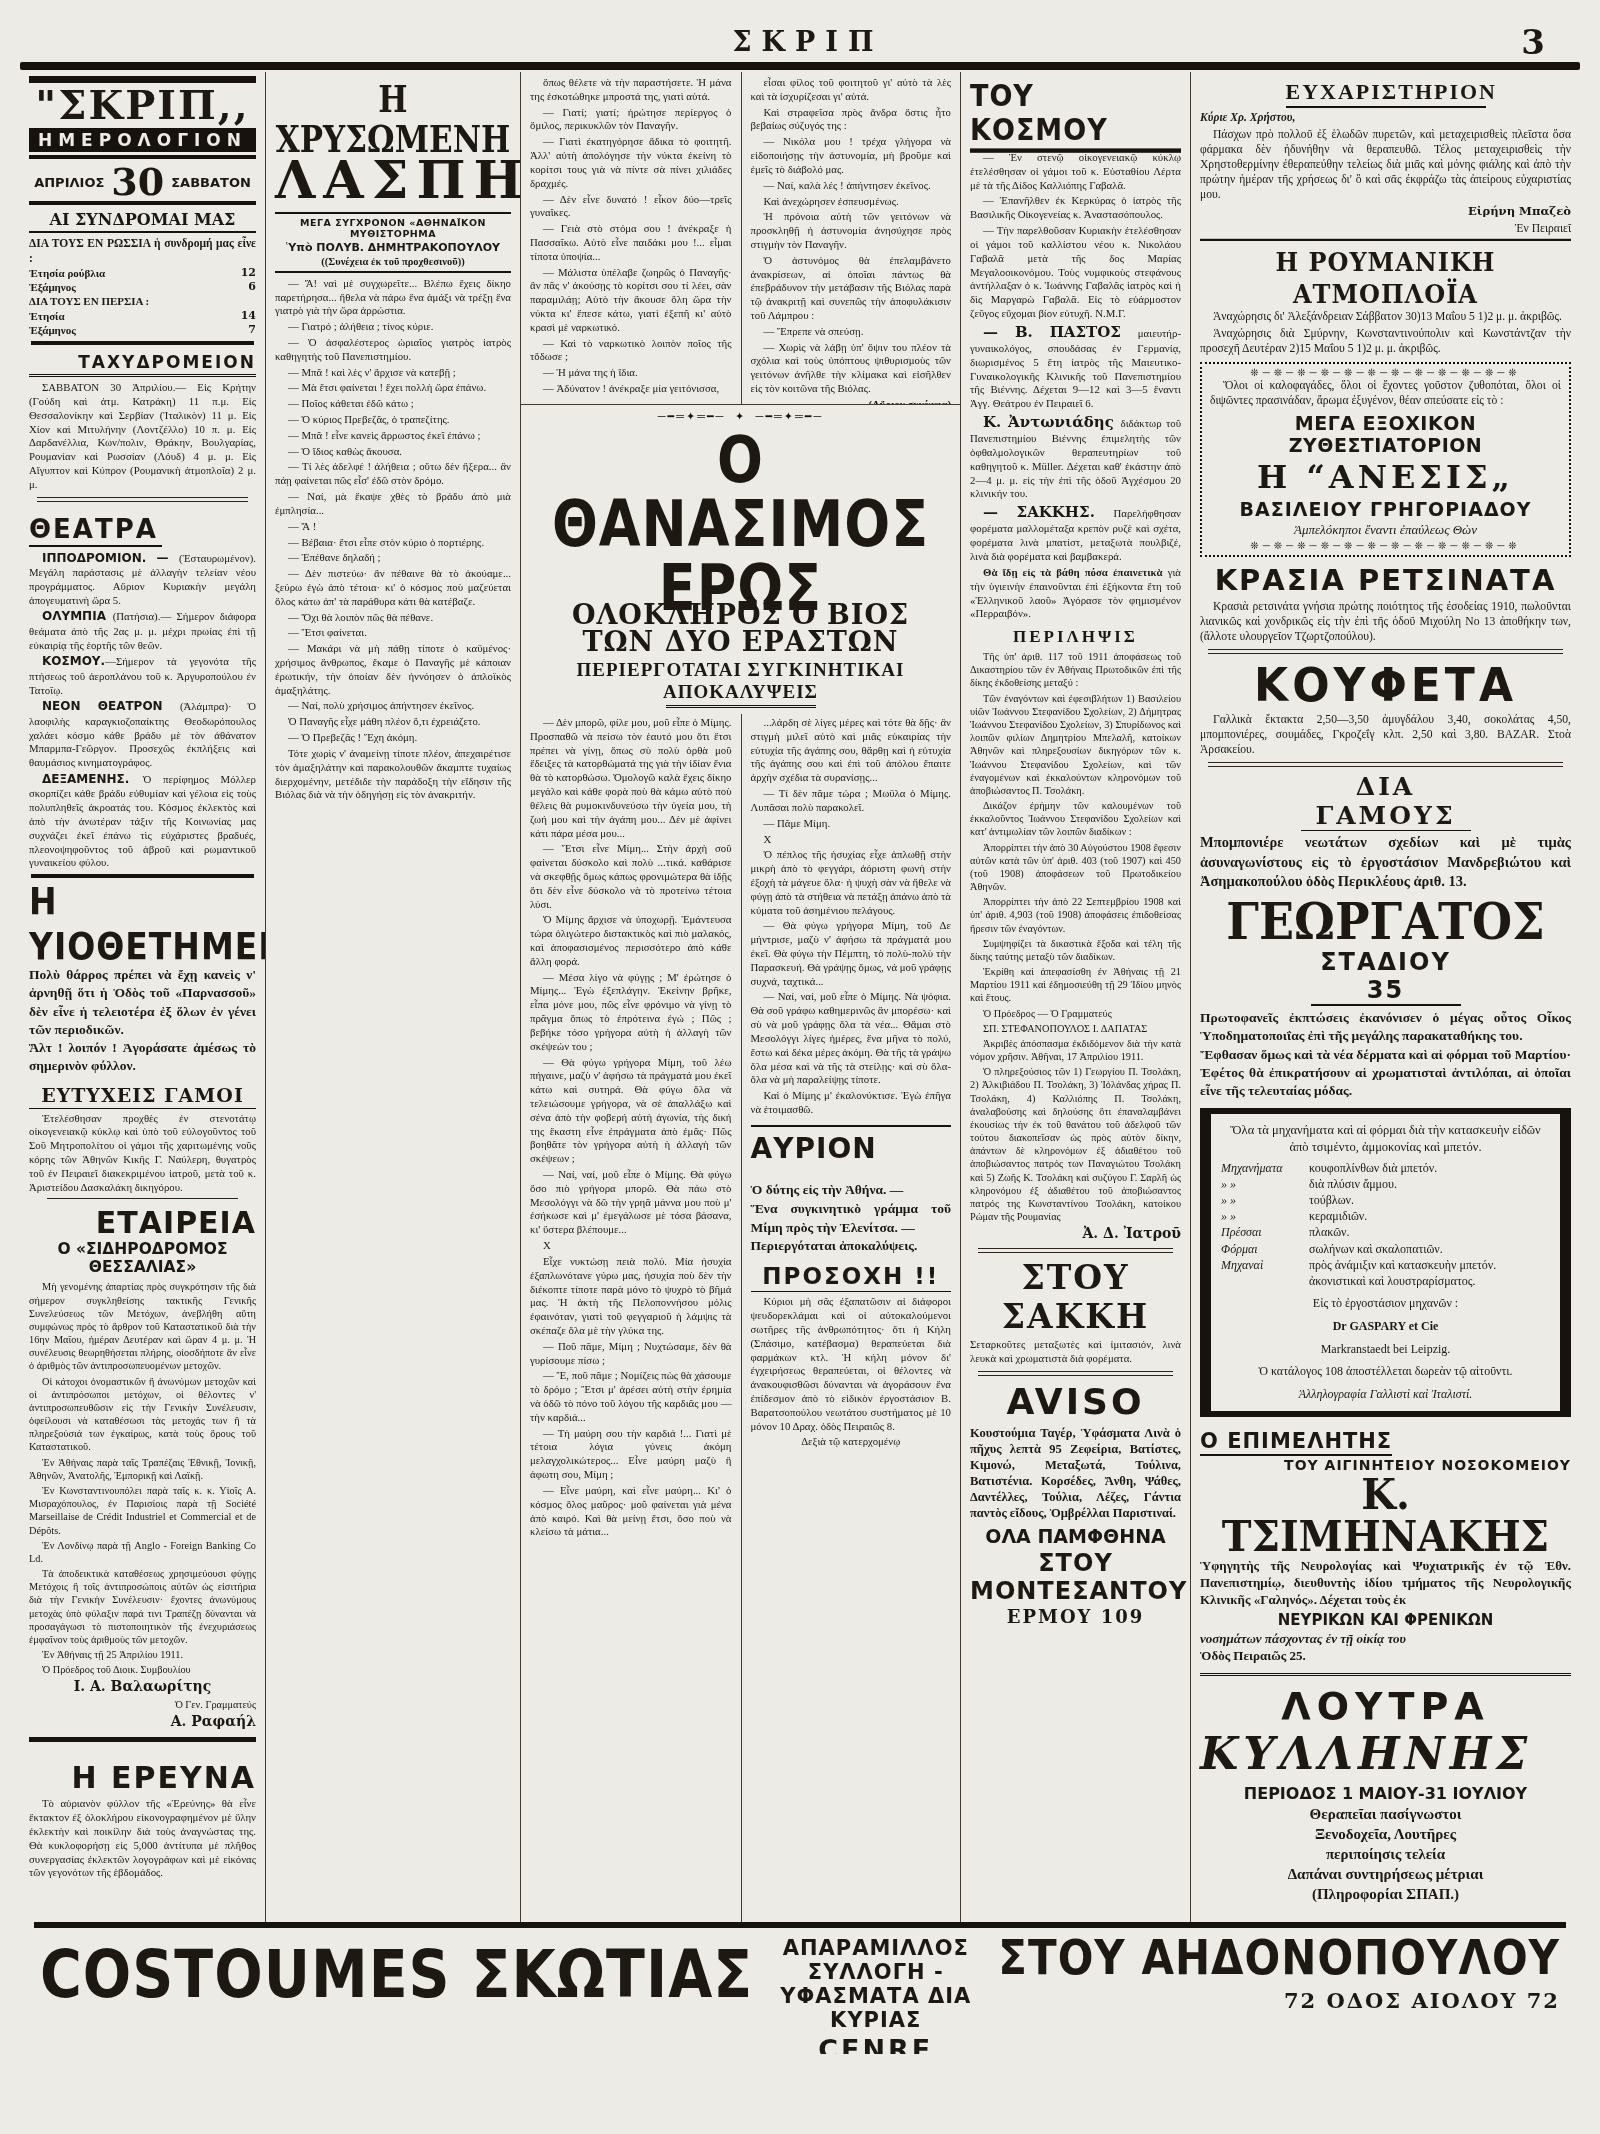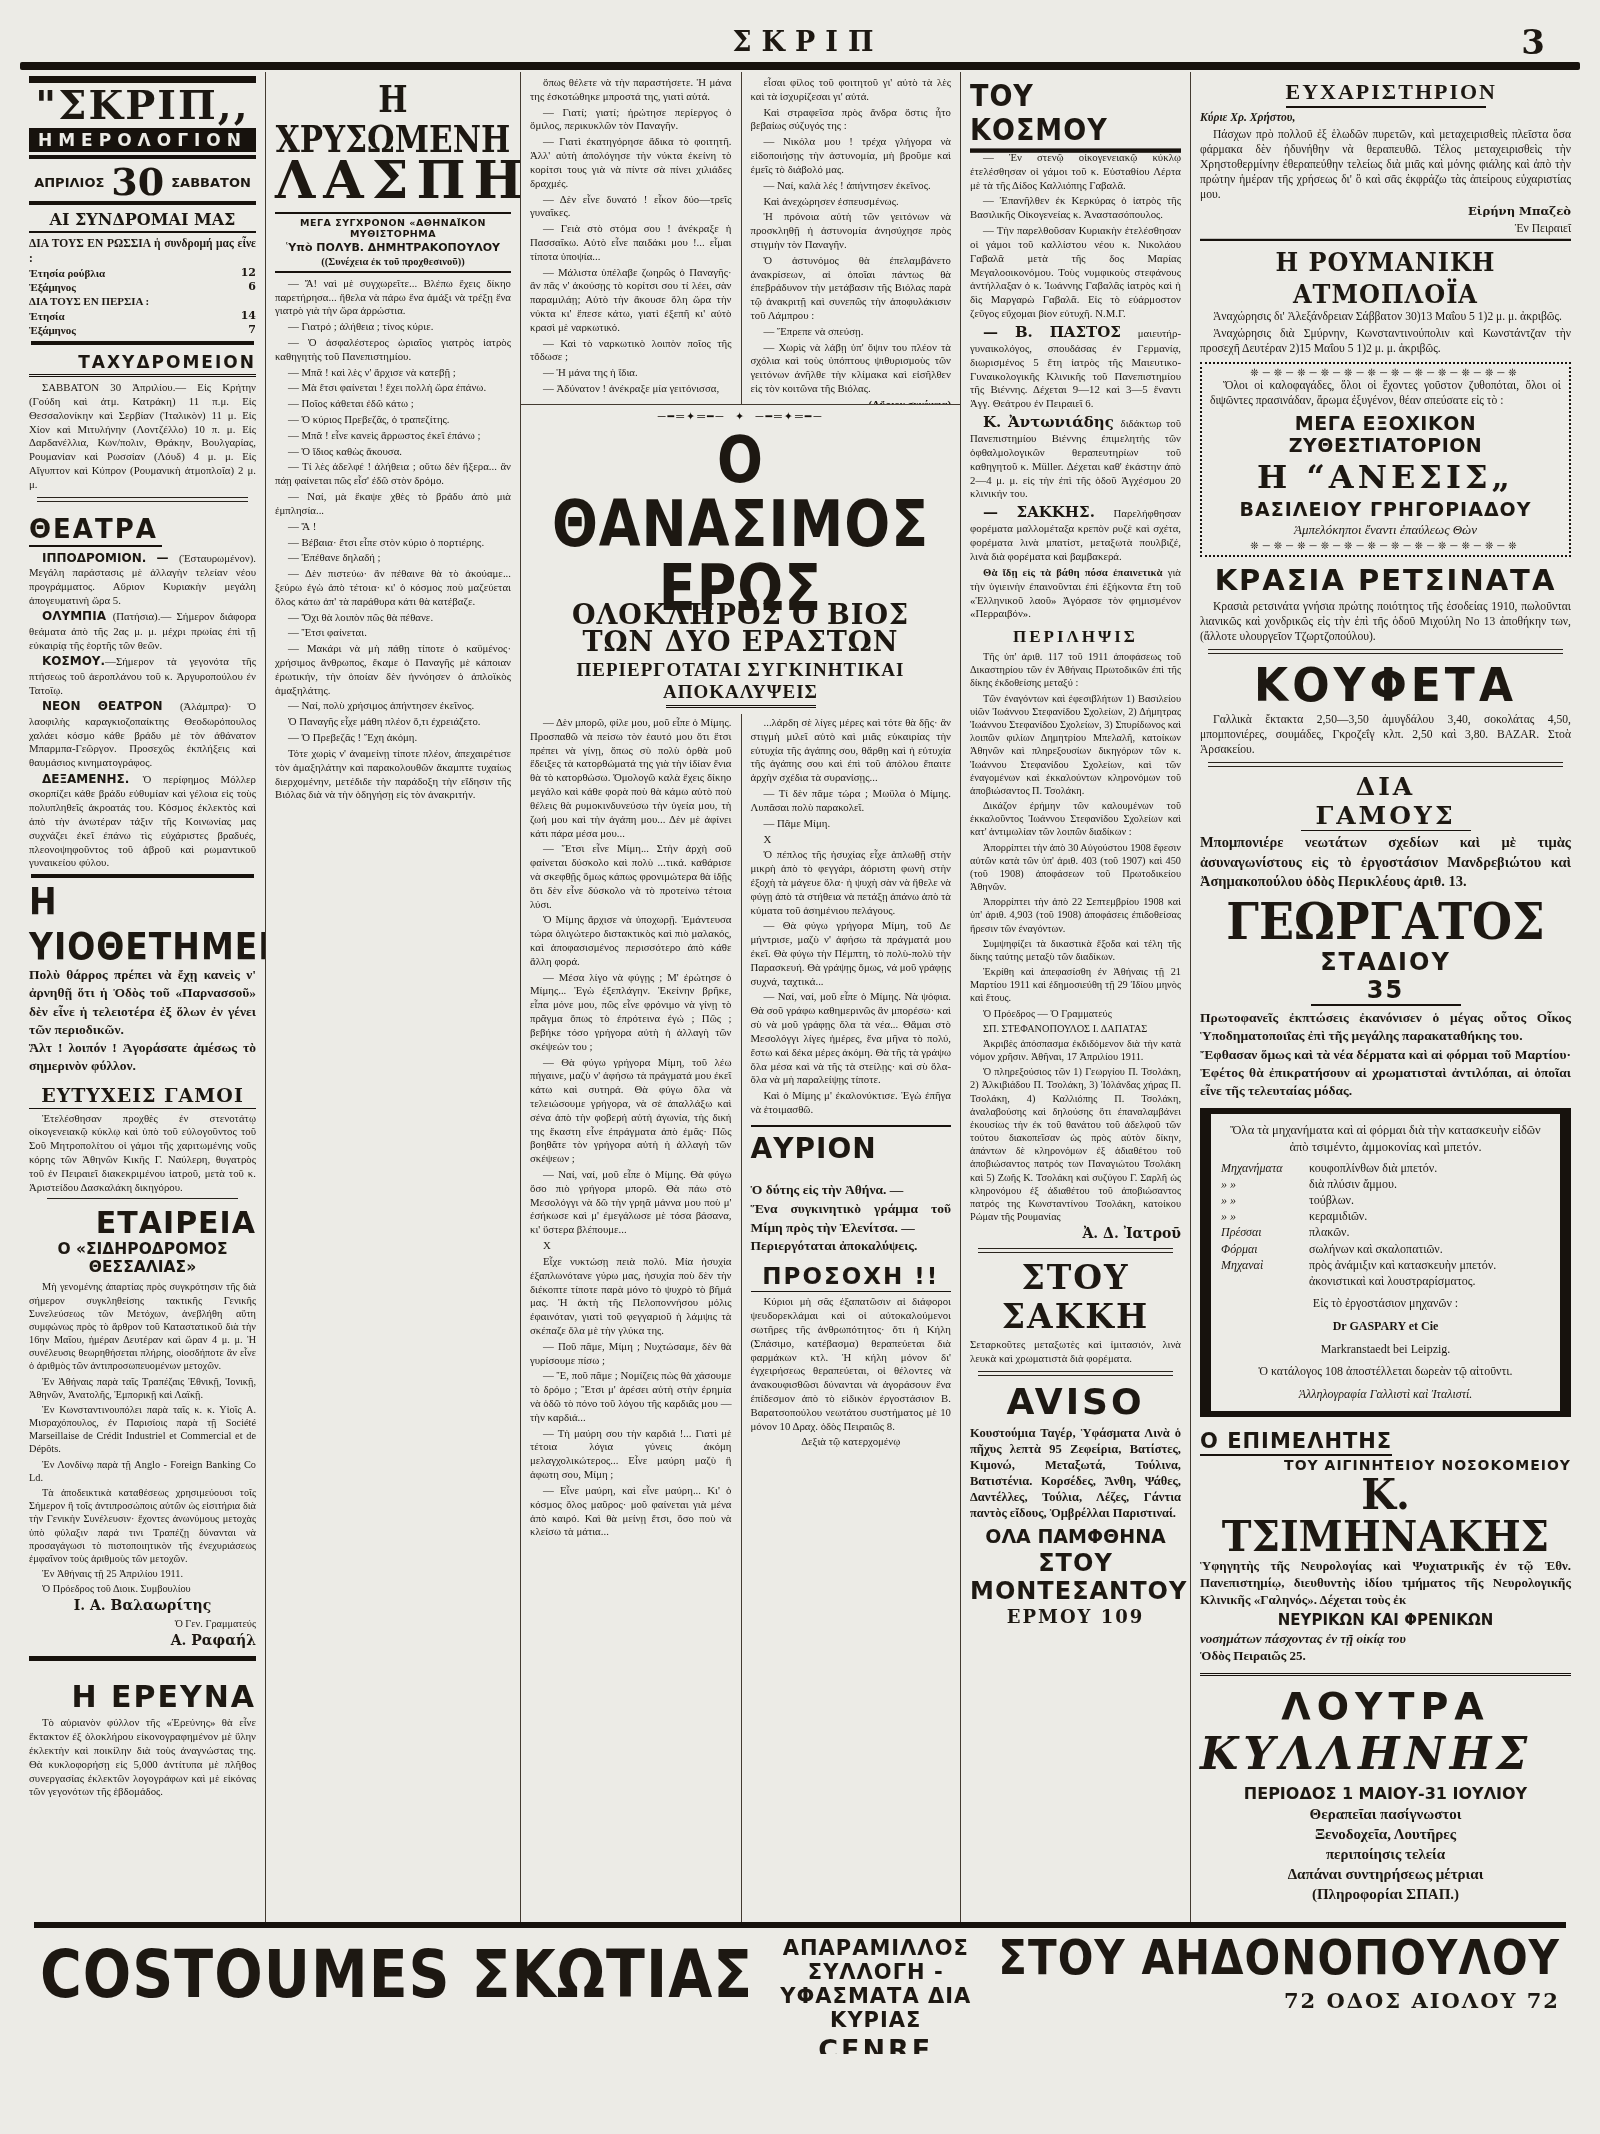--- a/index.html
+++ b/index.html
@@ -195,24 +195,25 @@
         <div class="sec-h h-adopt">Η ΥΙΟΘΕΤΗΜΕΝΗ</div>
         <p class="adopt-body">Πολὺ θάρρος πρέπει νὰ ἔχῃ κανεὶς ν' ἀρνηθῇ ὅτι ἡ Ὁδὸς τοῦ «Παρνασσοῦ» δὲν εἶνε ἡ τελειοτέρα ἐξ ὅλων ἐν γένει τῶν περιοδικῶν.</p>
         <p class="adopt-body">Ἅλτ ! λοιπόν ! Ἀγοράσατε ἀμέσως τὸ σημερινὸν φύλλον.</p>
         <div class="h-gamoi">ΕΥΤΥΧΕΙΣ ΓΑΜΟΙ</div>
         <p class="para">Ἐτελέσθησαν προχθὲς ἐν στενοτάτῳ οἰκογενειακῷ κύκλῳ καὶ ὑπὸ τοῦ εὐλογοῦντος τοῦ Σοῦ Μητροπολίτου οἱ γάμοι τῆς χαριτωμένης νοῦς κόρης τῶν Ἀθηνῶν Κικῆς Γ. Ναύλερη, θυγατρὸς τοῦ ἐν Πειραιεῖ διακεκριμένου ἰατροῦ, μετὰ τοῦ κ. Ἀριστείδου Δασκαλάκη δικηγόρου.</p>
         <hr class="thin">
         <div class="sec-h h-etaireia">ΕΤΑΙΡΕΙΑ</div>
         <div class="h-etaireia2">Ο «ΣΙΔΗΡΟΔΡΟΜΟΣ ΘΕΣΣΑΛΙΑΣ»</div>
         <div>
             <p class="para small">Μὴ γενομένης ἀπαρτίας πρὸς συγκρότησιν τῆς διὰ σήμερον συγκληθείσης τακτικῆς Γενικῆς Συνελεύσεως τῶν Μετόχων, ἀνεβλήθη αὕτη συμφώνως πρὸς τὸ ἄρθρον τοῦ Καταστατικοῦ διὰ τὴν 16ην Μαΐου, ἡμέραν Δευτέραν καὶ ὥραν 4 μ. μ. Ἡ συνέλευσις θεωρηθήσεται πλήρης, οἱοσδήποτε ἂν εἶνε ὁ ἀριθμὸς τῶν ἀντιπροσωπευομένων μετοχῶν.</p>
+            <p class="para small">Οἱ κάτοχοι ὀνομαστικῶν ἢ ἀνωνύμων μετοχῶν καὶ οἱ ἀντιπρόσωποι μετόχων, οἱ θέλοντες ν' ἀντιπροσωπευθῶσιν εἰς τὴν Γενικὴν Συνέλευσιν, ὀφείλουσι νὰ καταθέσωσι τὰς μετοχάς των ἢ τὰ πληρεξούσιά των ἐγκαίρως, κατὰ τοὺς ὅρους τοῦ Καταστατικοῦ.</p>
             <p class="para small">Ἐν Ἀθήναις παρὰ ταῖς Τραπέζαις Ἐθνικῇ, Ἰονικῇ, Ἀθηνῶν, Ἀνατολῆς, Ἐμπορικῇ καὶ Λαϊκῇ.</p>
             <p class="para small">Ἐν Κωνσταντινουπόλει παρὰ ταῖς κ. κ. Υἱοῖς Α. Μισραχόπουλος, ἐν Παρισίοις παρὰ τῇ Société Marseillaise de Crédit Industriel et Commercial et de Dépôts.</p>
             <p class="para small">Ἐν Λονδίνῳ παρὰ τῇ Anglo - Foreign Banking Co Ld.</p>
-            <p class="para small">Τὰ ἀποδεικτικὰ καταθέσεως χρησιμεύουσι τοῖς Σήμερον ἢ τοῖς ἀντιπροσώποις αὐτῶν ὡς εἰσιτήρια διὰ τὴν Γενικὴν Συνέλευσιν· ἔχοντες ἀνωνύμους μετοχὰς ὑπὸ φύλαξιν παρά τινι Τραπέζῃ δύνανται νὰ προσαγάγωσι τὸ πιστοποιητικὸν τῆς ἐνεχυριάσεως ἐμφαῖνον τοὺς ἀριθμοὺς τῶν μετοχῶν.</p>
+            <p class="para small">Τὰ ἀποδεικτικὰ καταθέσεως χρησιμεύουσι φύγῃς Μετόχοις ἢ τοῖς ἀντιπροσώποις αὐτῶν ὡς εἰσιτήρια διὰ τὴν Γενικὴν Συνέλευσιν· ἔχοντες ἀνωνύμους μετοχὰς ὑπὸ φύλαξιν παρά τινι Τραπέζῃ δύνανται νὰ προσαγάγωσι τὸ πιστοποιητικὸν τῆς ἐνεχυριάσεως ἐμφαῖνον τοὺς ἀριθμοὺς τῶν μετοχῶν.</p>
             <p class="para small">Ἐν Ἀθήναις τῇ 25 Ἀπριλίου 1911.</p>
             <p class="para small">Ὁ Πρόεδρος τοῦ Διοικ. Συμβουλίου</p>
           </div>
         <p class="para nofirst center sig">Ι. Α. Βαλαωρίτης</p>
         <p class="para nofirst right small">Ὁ Γεν. Γραμματεύς</p>
         <p class="para nofirst right sig">Α. Ραφαήλ</p>
         <div class="sec-h h-erevna">Η ΕΡΕΥΝΑ</div>
         <p class="para">Τὸ αὐριανὸν φύλλον τῆς «Ἐρεύνης» θὰ εἶνε ἔκτακτον ἐξ ὁλοκλήρου εἰκονογραφημένον μὲ ὕλην ἐκλεκτὴν καὶ ποικίλην διὰ τοὺς ἀναγνώστας της. Θὰ κυκλοφορήσῃ εἰς 5,000 ἀντίτυπα μὲ πλῆθος συνεργασίας ἐκλεκτῶν λογογράφων καὶ μὲ εἰκόνας τῶν γεγονότων τῆς ἑβδομάδος.</p>
       </div>
 

